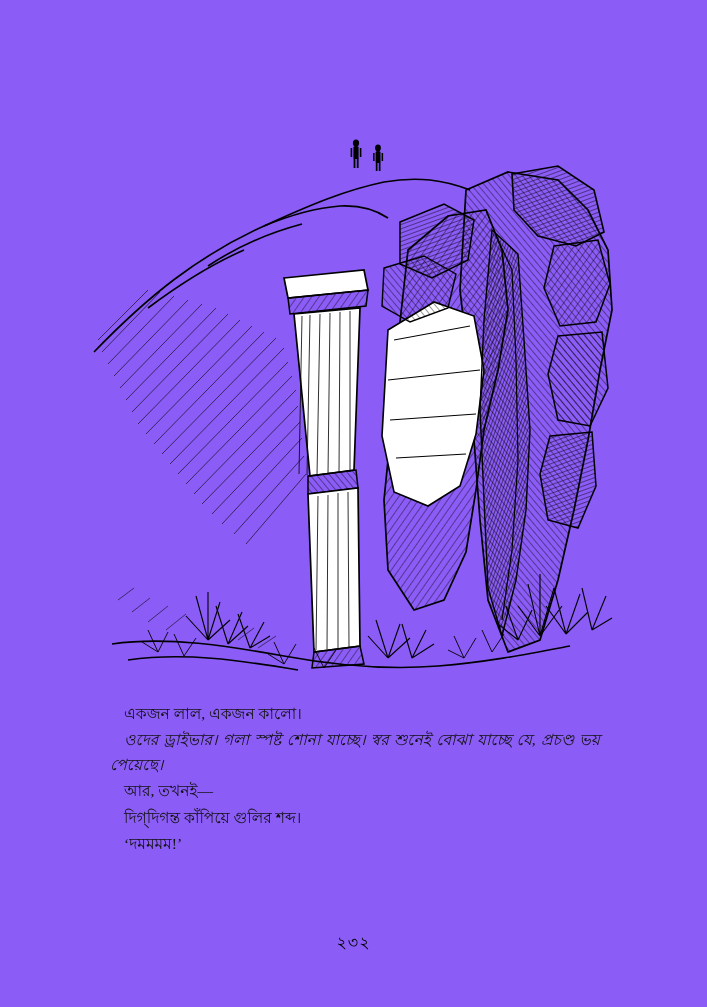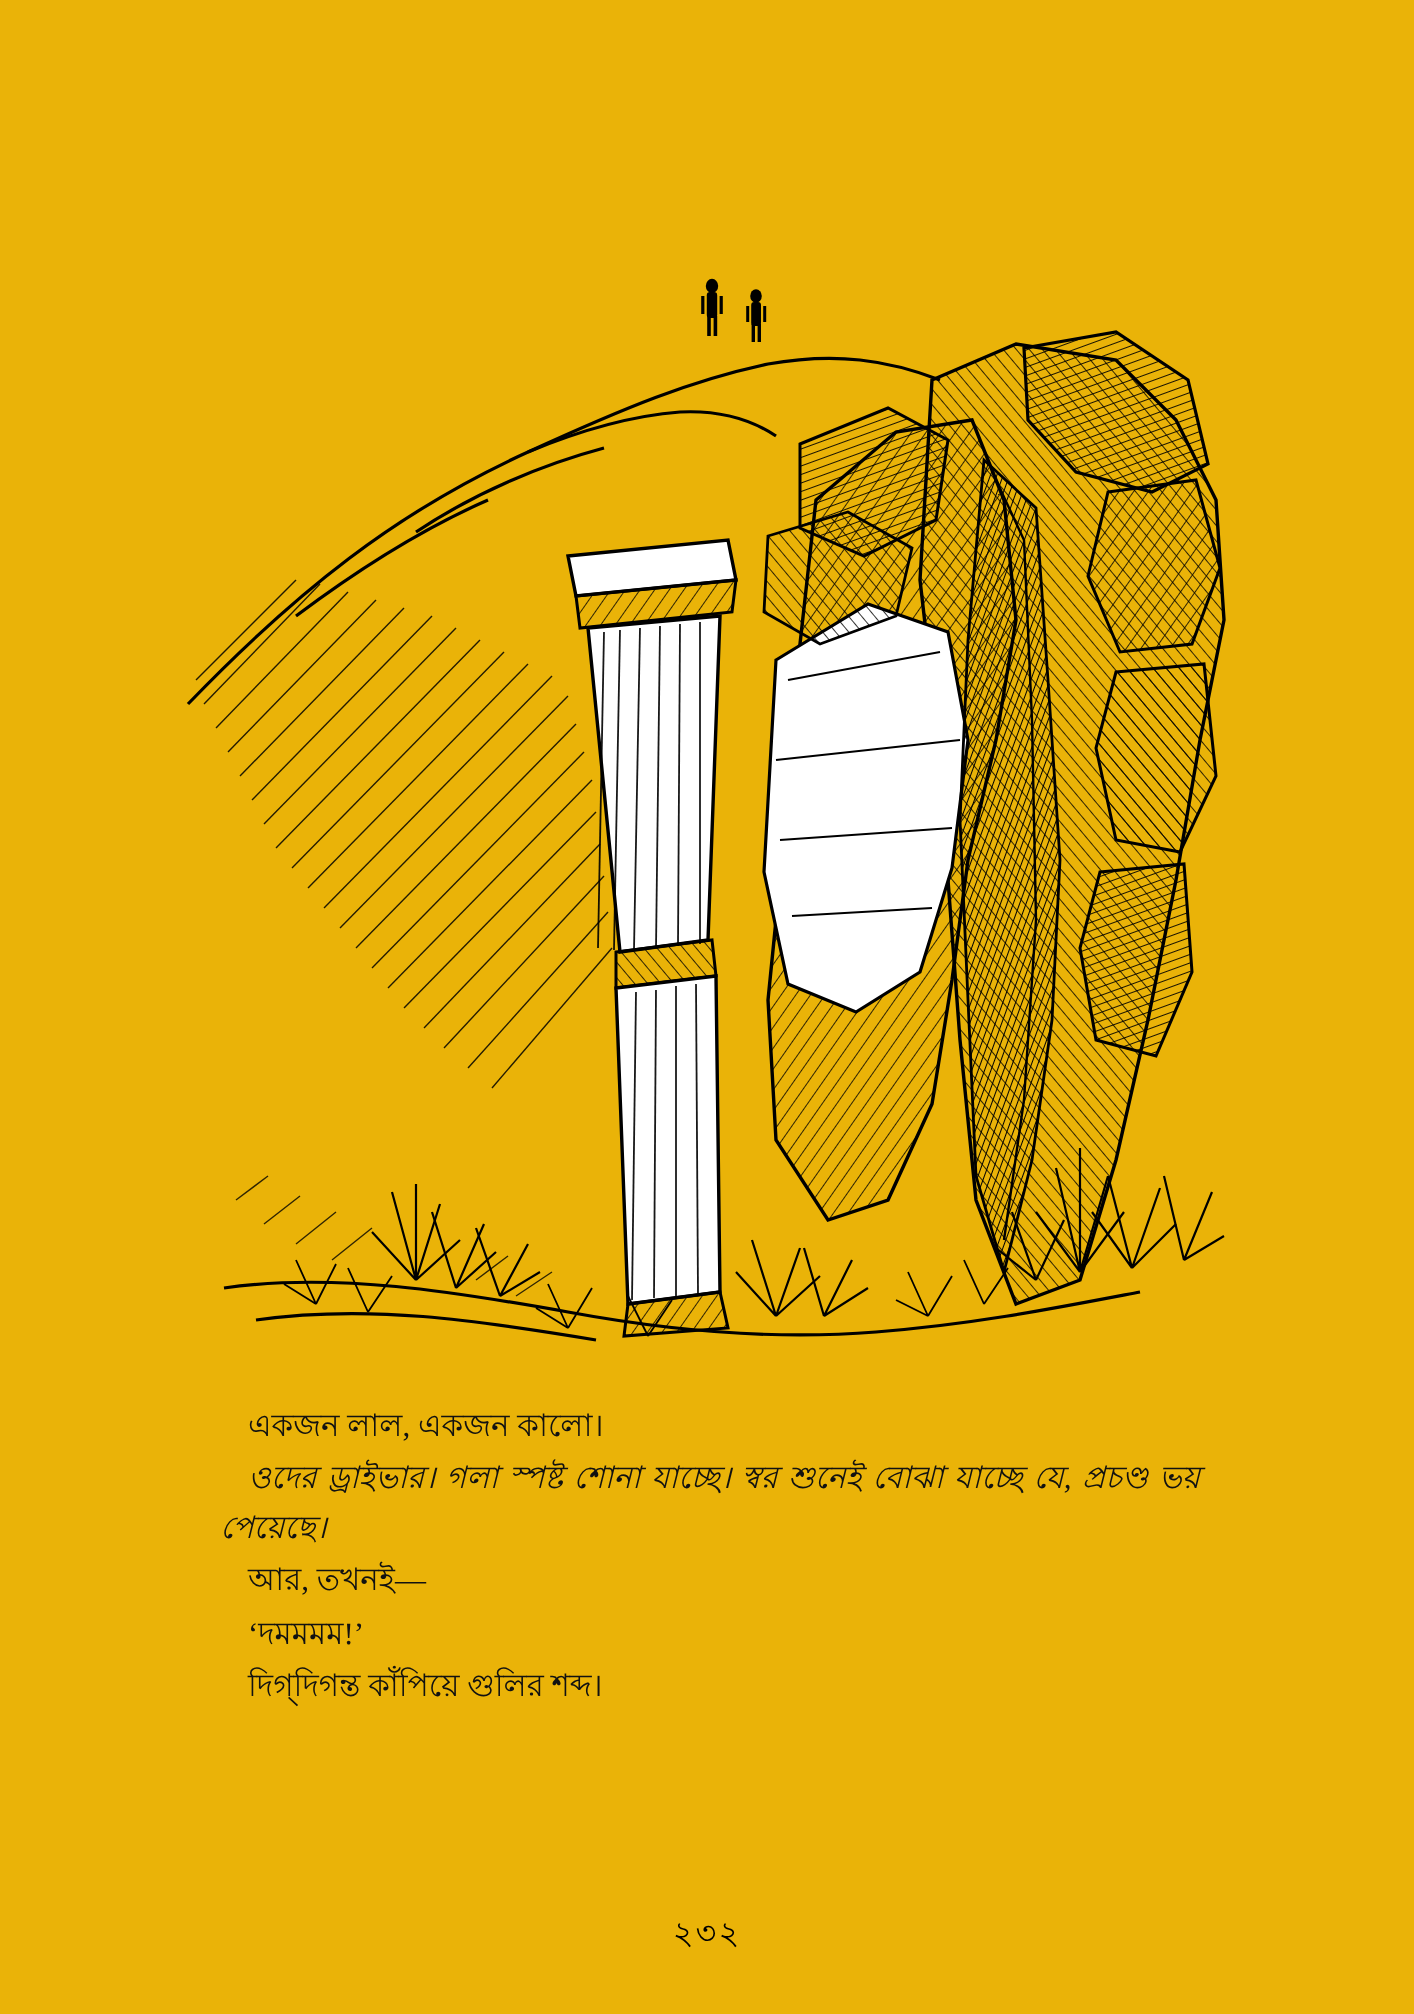--- a/index.html
+++ b/index.html
@@ -13,21 +13,21 @@
     font-family: "Liberation Serif", "DejaVu Serif", serif;
     color: #000000;
     position: relative;
     overflow: hidden;
   }
   .page {
     position: absolute;
     left: 0; top: 0;
     width: 707px;
     height: 1007px;
-    background: #eab308;
+    background: #8b5cf6;
   }
 
   
   .illustration {
     position: absolute;
     left: 88px;
     top: 40px;
     width: 530px;
     height: 640px;
   }
@@ -62,21 +62,20 @@
 
   .page-number {
     position: absolute;
     left: 0;
     top: 930px;
     width: 707px;
     text-align: center;
     font-size: 16px;
     letter-spacing: 1px;
     color: #000;
-    margin-top: 24px;
   }
 </style>
 </head>
 <body>
 
 <div class="page">
 
   <div class="illustration">
     <svg viewBox="0 0 530 640" xmlns="http://www.w3.org/2000/svg">
       <defs>
@@ -230,18 +229,18 @@
           <path d="M150 600 L166 588"></path>
           <path d="M170 608 L188 596"></path>
       </g>
     </svg>
   </div>
 
   <div class="textblock">
     <p class="textline indent">একজন লাল, একজন কালো।</p>
     <p class="textline justify">ওদের ড্রাইভার। গলা স্পষ্ট শোনা যাচ্ছে। স্বর শুনেই বোঝা যাচ্ছে যে, প্রচণ্ড ভয় পেয়েছে।</p>
     <p class="textline indent">আর, তখনই—</p>
+    <p class="textline indent">দিগ্‌দিগন্ত কাঁপিয়ে গুলির শব্দ।</p>
     <p class="textline indent">‘দমমমম!’</p>
-    <p class="textline indent">দিগ্‌দিগন্ত কাঁপিয়ে গুলির শব্দ।</p>
   </div>
 
   <div class="page-number">২৩২</div>
 </div>
 
 </body></html>

